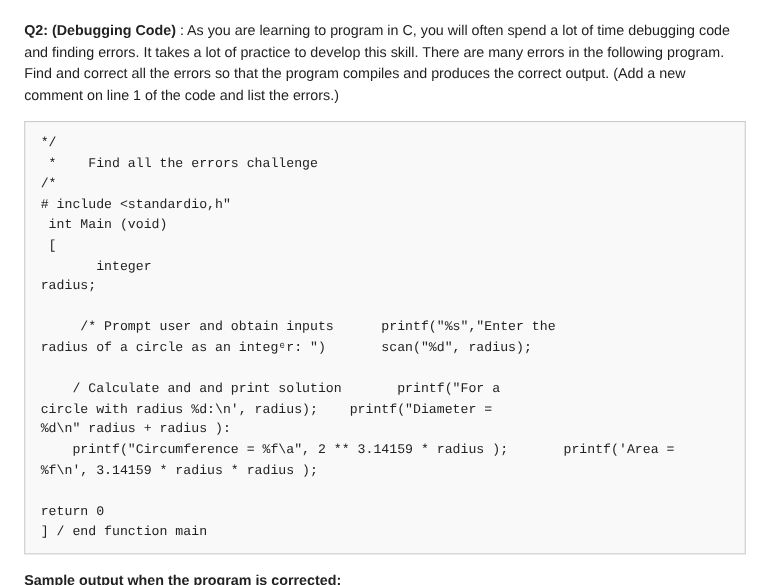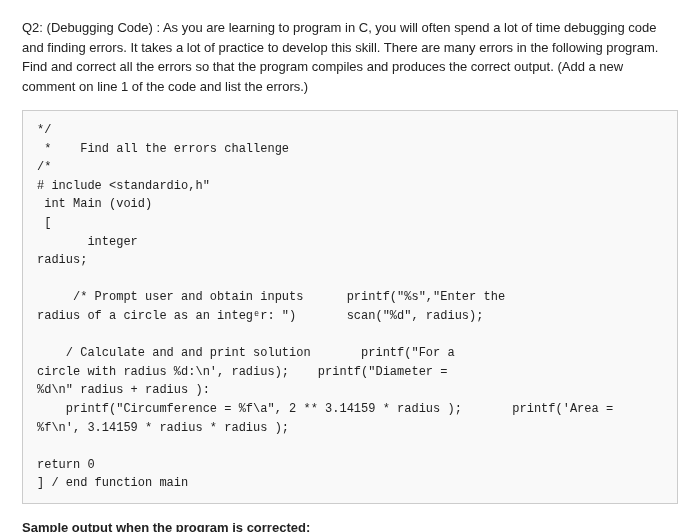--- a/index.html
+++ b/index.html
@@ -11,21 +11,21 @@
       width: 700px;
       min-height: 532px;
       padding: 18px 22px 18px 22px;
     }
     .question-text {
       font-size: 13px;
       line-height: 1.5;
       margin-bottom: 14px;
     }
     .question-text strong {
-      font-weight: normal;
+      font-weight: bold;
     }
     .code-block {
       border: 1px solid #ccc;
       background: #f9f9f9;
       padding: 10px 14px;
       font-family: 'Courier New', Courier, monospace;
       font-size: 12px;
       line-height: 1.55;
       margin-bottom: 16px;
       white-space: pre;

